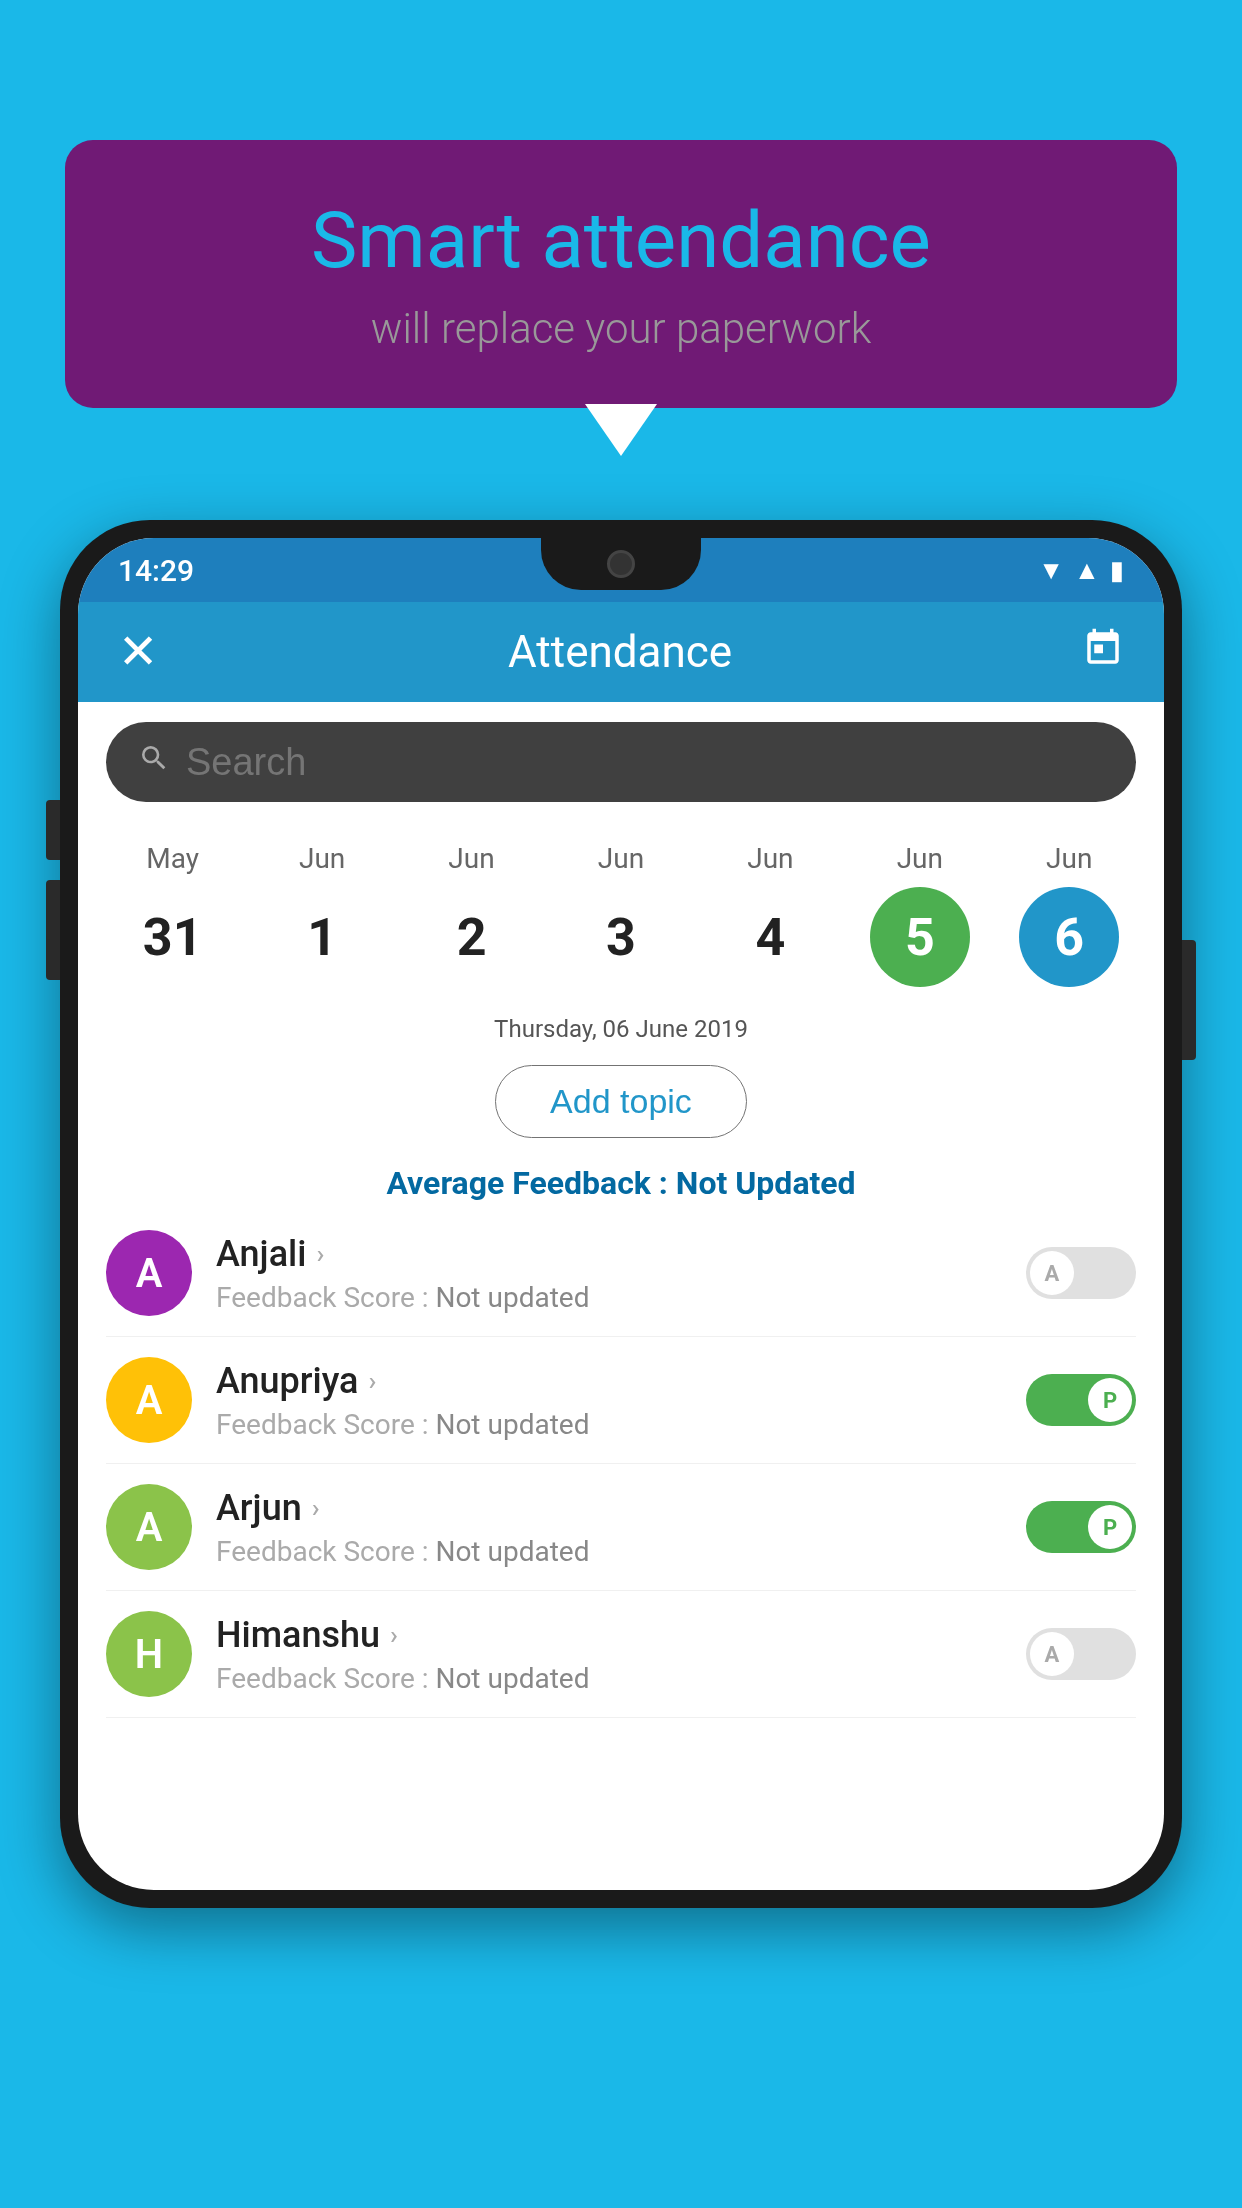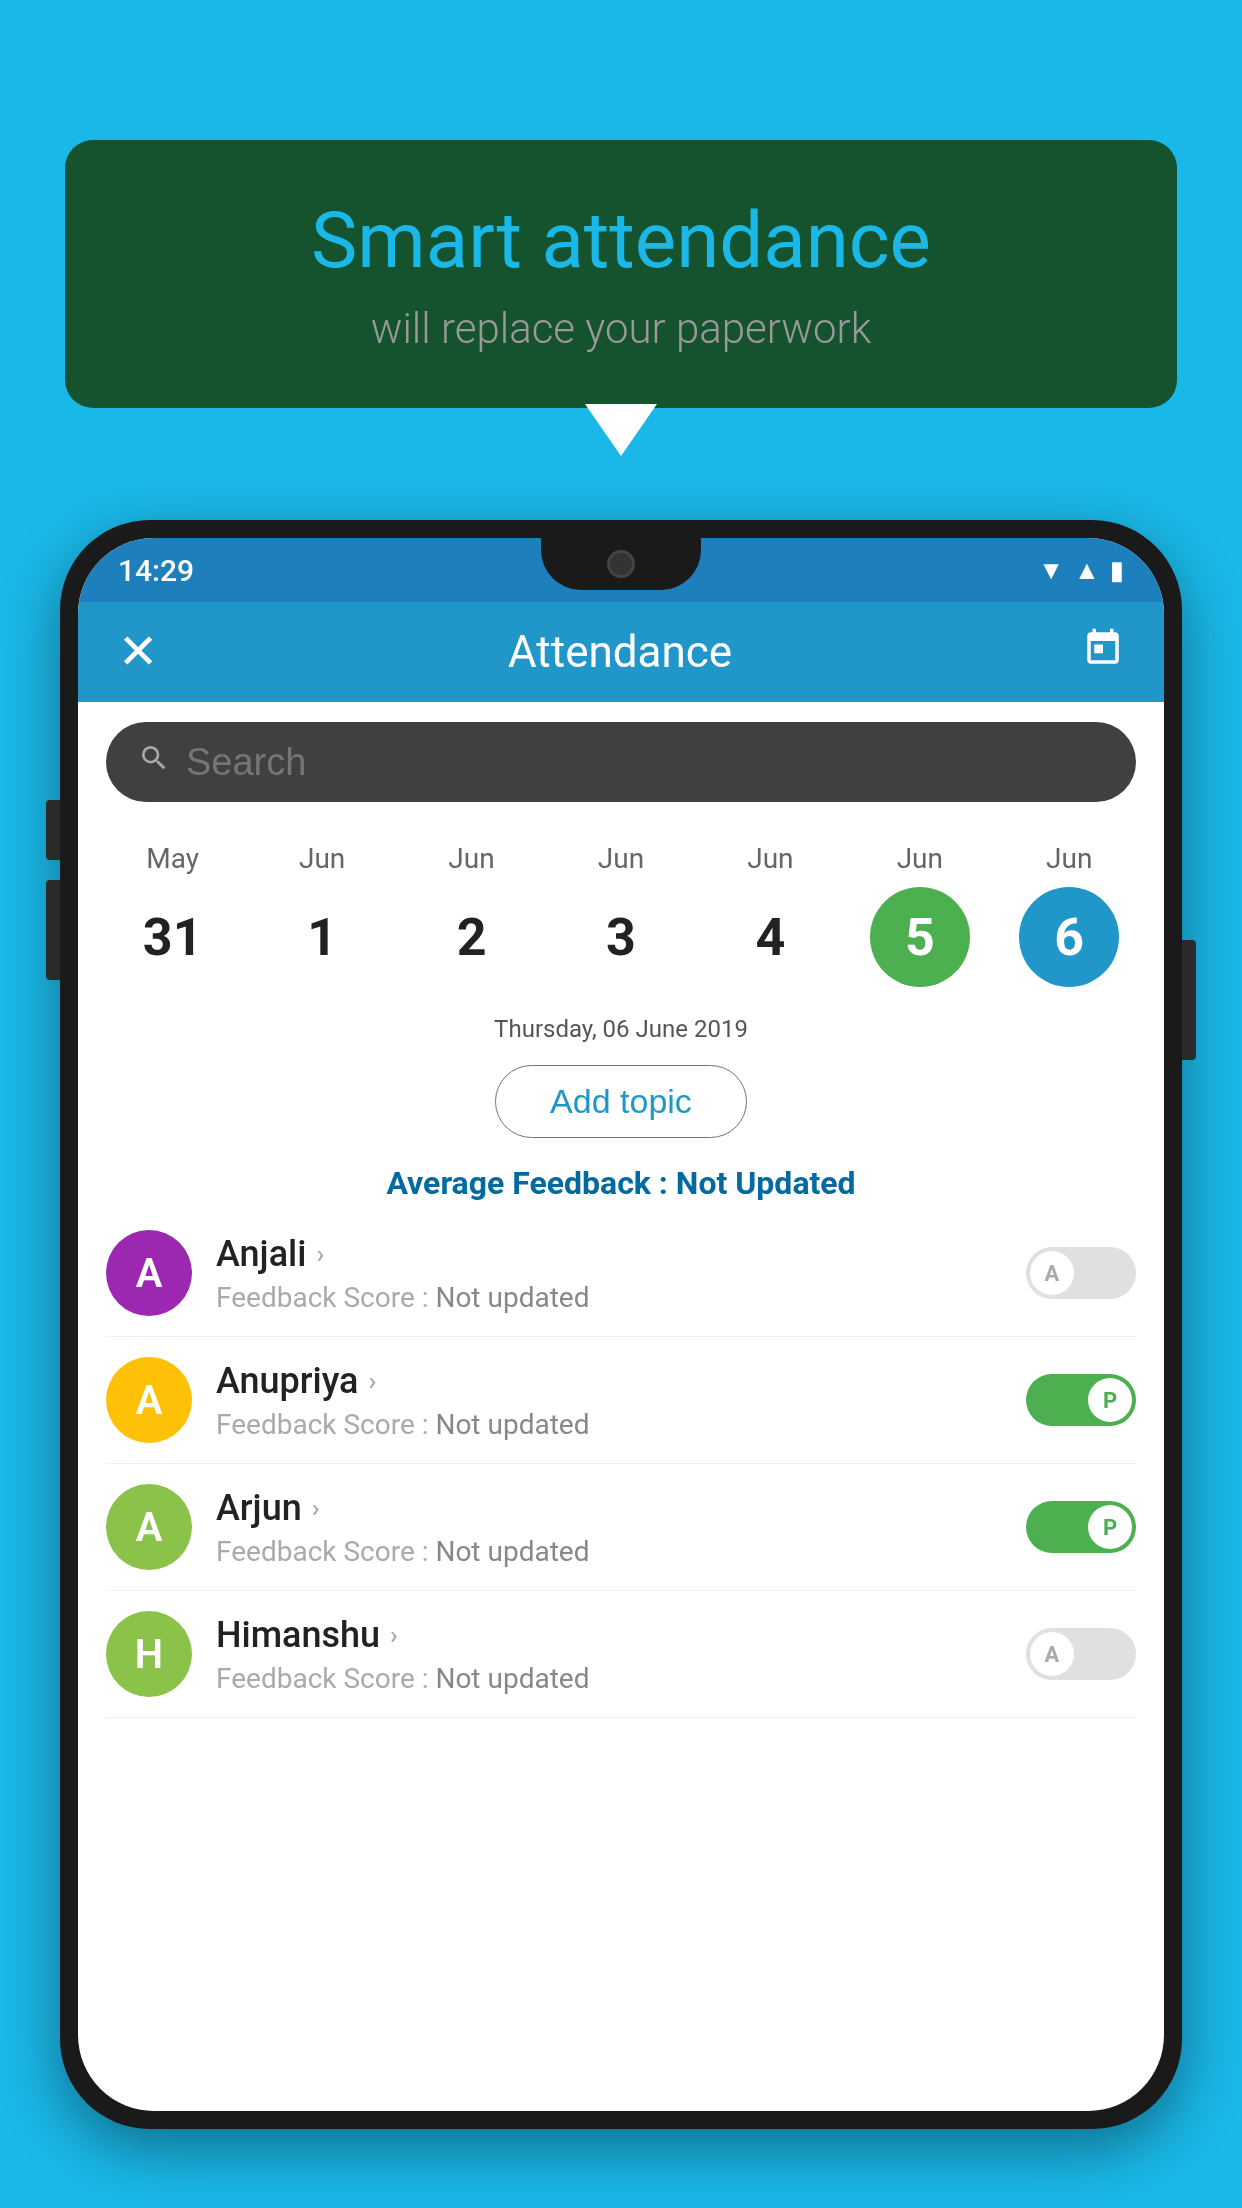--- a/index.html
+++ b/index.html
@@ -15,21 +15,21 @@
 
     
     .speech-bubble-container {
       position: absolute;
       top: 140px;
       left: 65px;
       right: 65px;
     }
 
     .speech-bubble {
-      background: #14532d;
+      background: #701a75;
       border-radius: 28px;
       padding: 55px 60px 55px 60px;
       text-align: center;
       position: relative;
     }
 
     .speech-bubble::after {
       content: '';
       position: absolute;
       bottom: -48px;
@@ -54,21 +54,21 @@
       color: #999;
       font-weight: 300;
     }
 
     
     .phone-container {
       position: absolute;
       top: 520px;
       left: 60px;
       right: 60px;
-      height: 1609px;
+      height: 1388px;
     }
 
     .phone-outer {
       width: 100%;
       height: 100%;
       background: #1a1a1a;
       border-radius: 90px;
       padding: 18px;
       position: relative;
       box-shadow: 0 20px 60px rgba(0,0,0,0.4);

